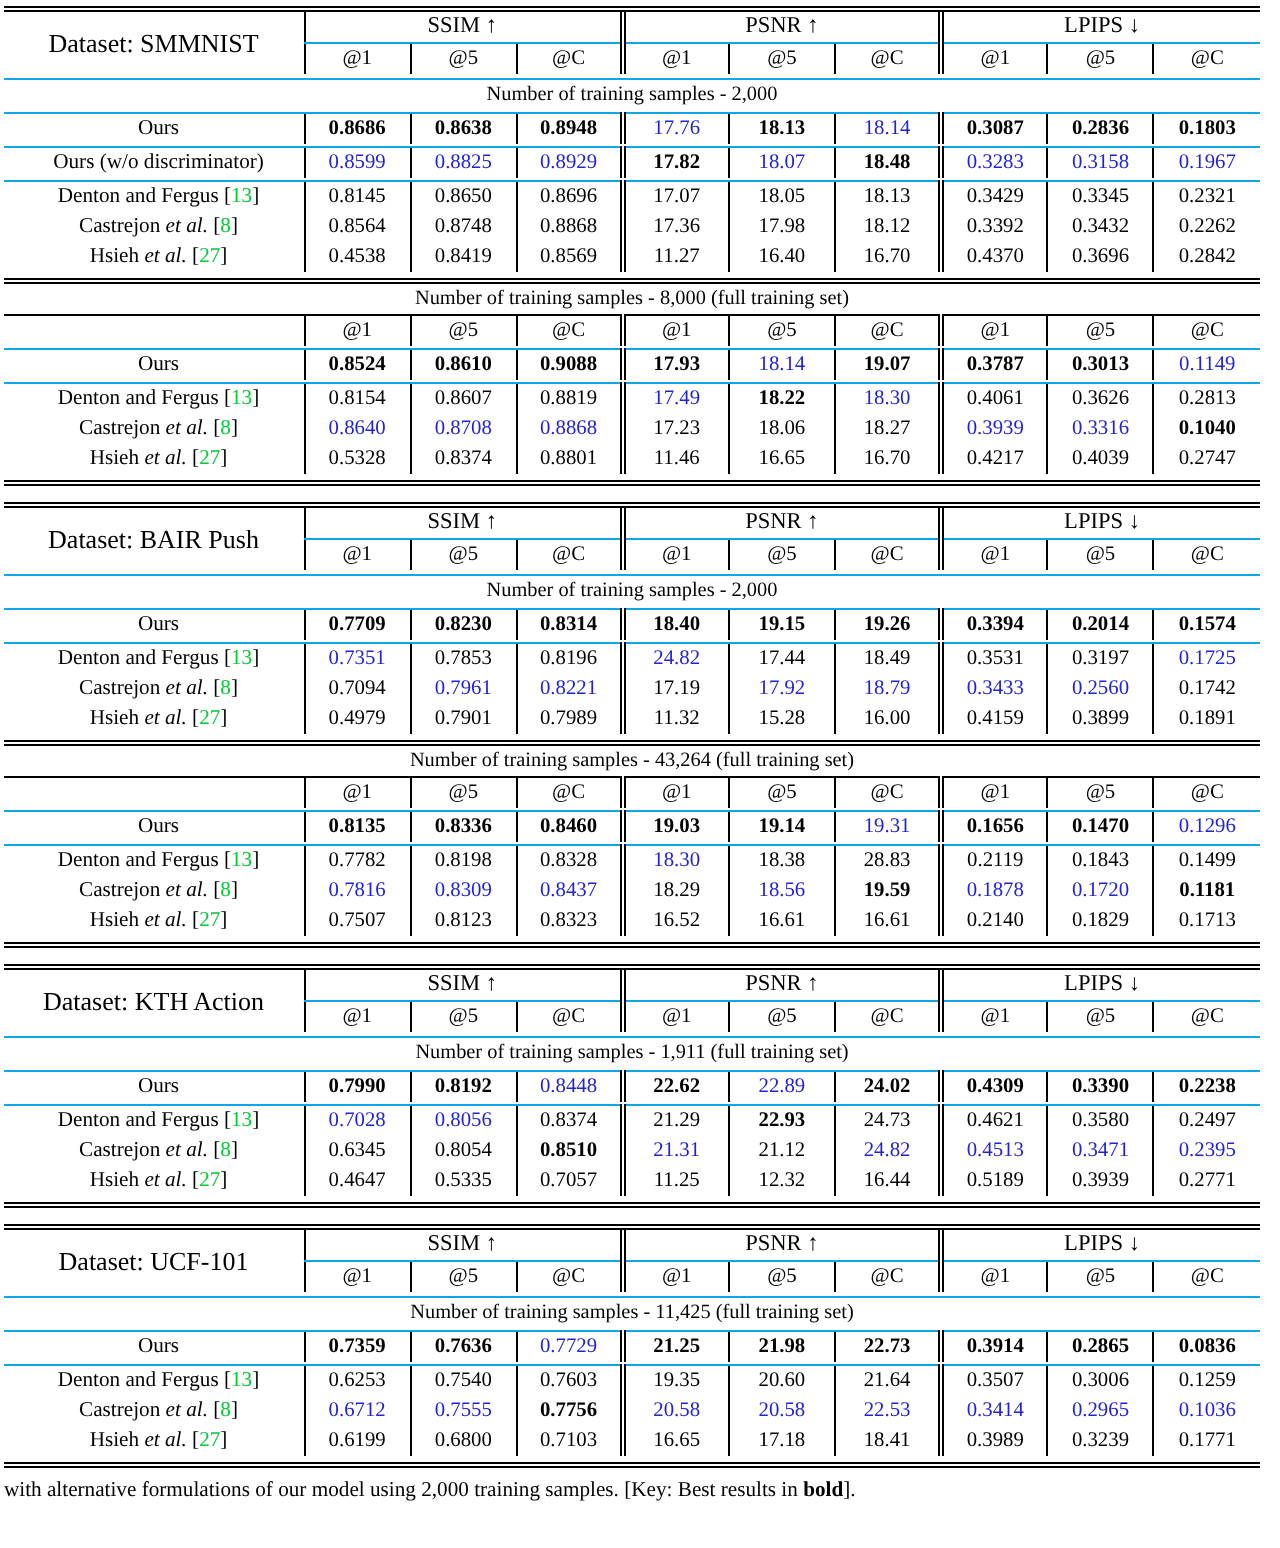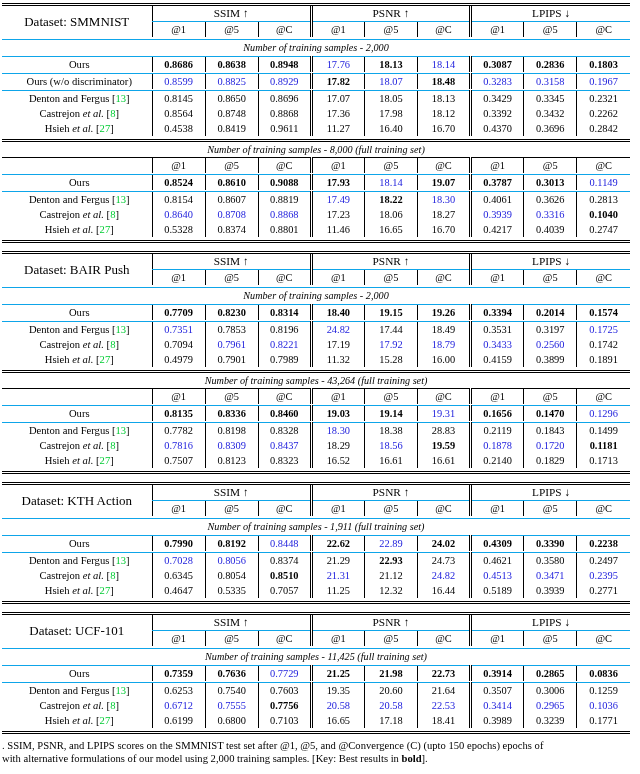--- a/index.html
+++ b/index.html
@@ -63,21 +63,20 @@
     font-weight: bold;
     font-size: 13px;
     text-align: center;
   }
   .metric-head {
     font-weight: bold;
     font-size: 11.3px;
   }
   .at-head { font-size: 10.4px; }
   .sample-note {
-    font-style: italic;
     font-size: 10.2px;
     text-align: center;
   }
   .rowlabel {
     text-align: left;
     padding-left: 5px !important;
     font-size: 10.6px;
   }
   td.num { font-size: 10.4px; }
   td.num.b { font-weight: bold; }
@@ -185,21 +184,21 @@
             <td class="num vl">17.98</td>
             <td class="num vl">18.12</td>
             <td class="num vld">0.3392</td>
             <td class="num vl">0.3432</td>
             <td class="num vl">0.2262</td>
           </tr>
           <tr>
             <td class="rowlabel">Hsieh <i>et al.</i> [<span class="green">27</span>]</td>
             <td class="num vl">0.4538</td>
             <td class="num vl">0.8419</td>
-            <td class="num vl">0.9611</td>
+            <td class="num vl">0.8569</td>
             <td class="num vld">11.27</td>
             <td class="num vl">16.40</td>
             <td class="num vl">16.70</td>
             <td class="num vld">0.4370</td>
             <td class="num vl">0.3696</td>
             <td class="num vl">0.2842</td>
           </tr>
           <tr>
             <td colspan="10" class="hl-thick" style="height:3px;line-height:3px"></td>
           </tr>
@@ -643,17 +642,16 @@
             <td class="num vld">0.3989</td>
             <td class="num vl">0.3239</td>
             <td class="num vl">0.1771</td>
           </tr>
           <tr>
             <td colspan="10" class="hl-thick" style="height:3px;line-height:3px"></td>
           </tr>
         </tbody>
       </table>
       <div class="spacer-sm"></div>
-      <div class="caption-line">. SSIM, PSNR, and LPIPS scores on the SMMNIST test set after @1, @5, and @Convergence (C) (upto 150 epochs) epochs of</div>
       <div class="caption-line">with alternative formulations of our model using 2,000 training samples. [Key: Best results in <b>bold</b>].</div>
     </div>
 
 </div>
 
 </body></html>

